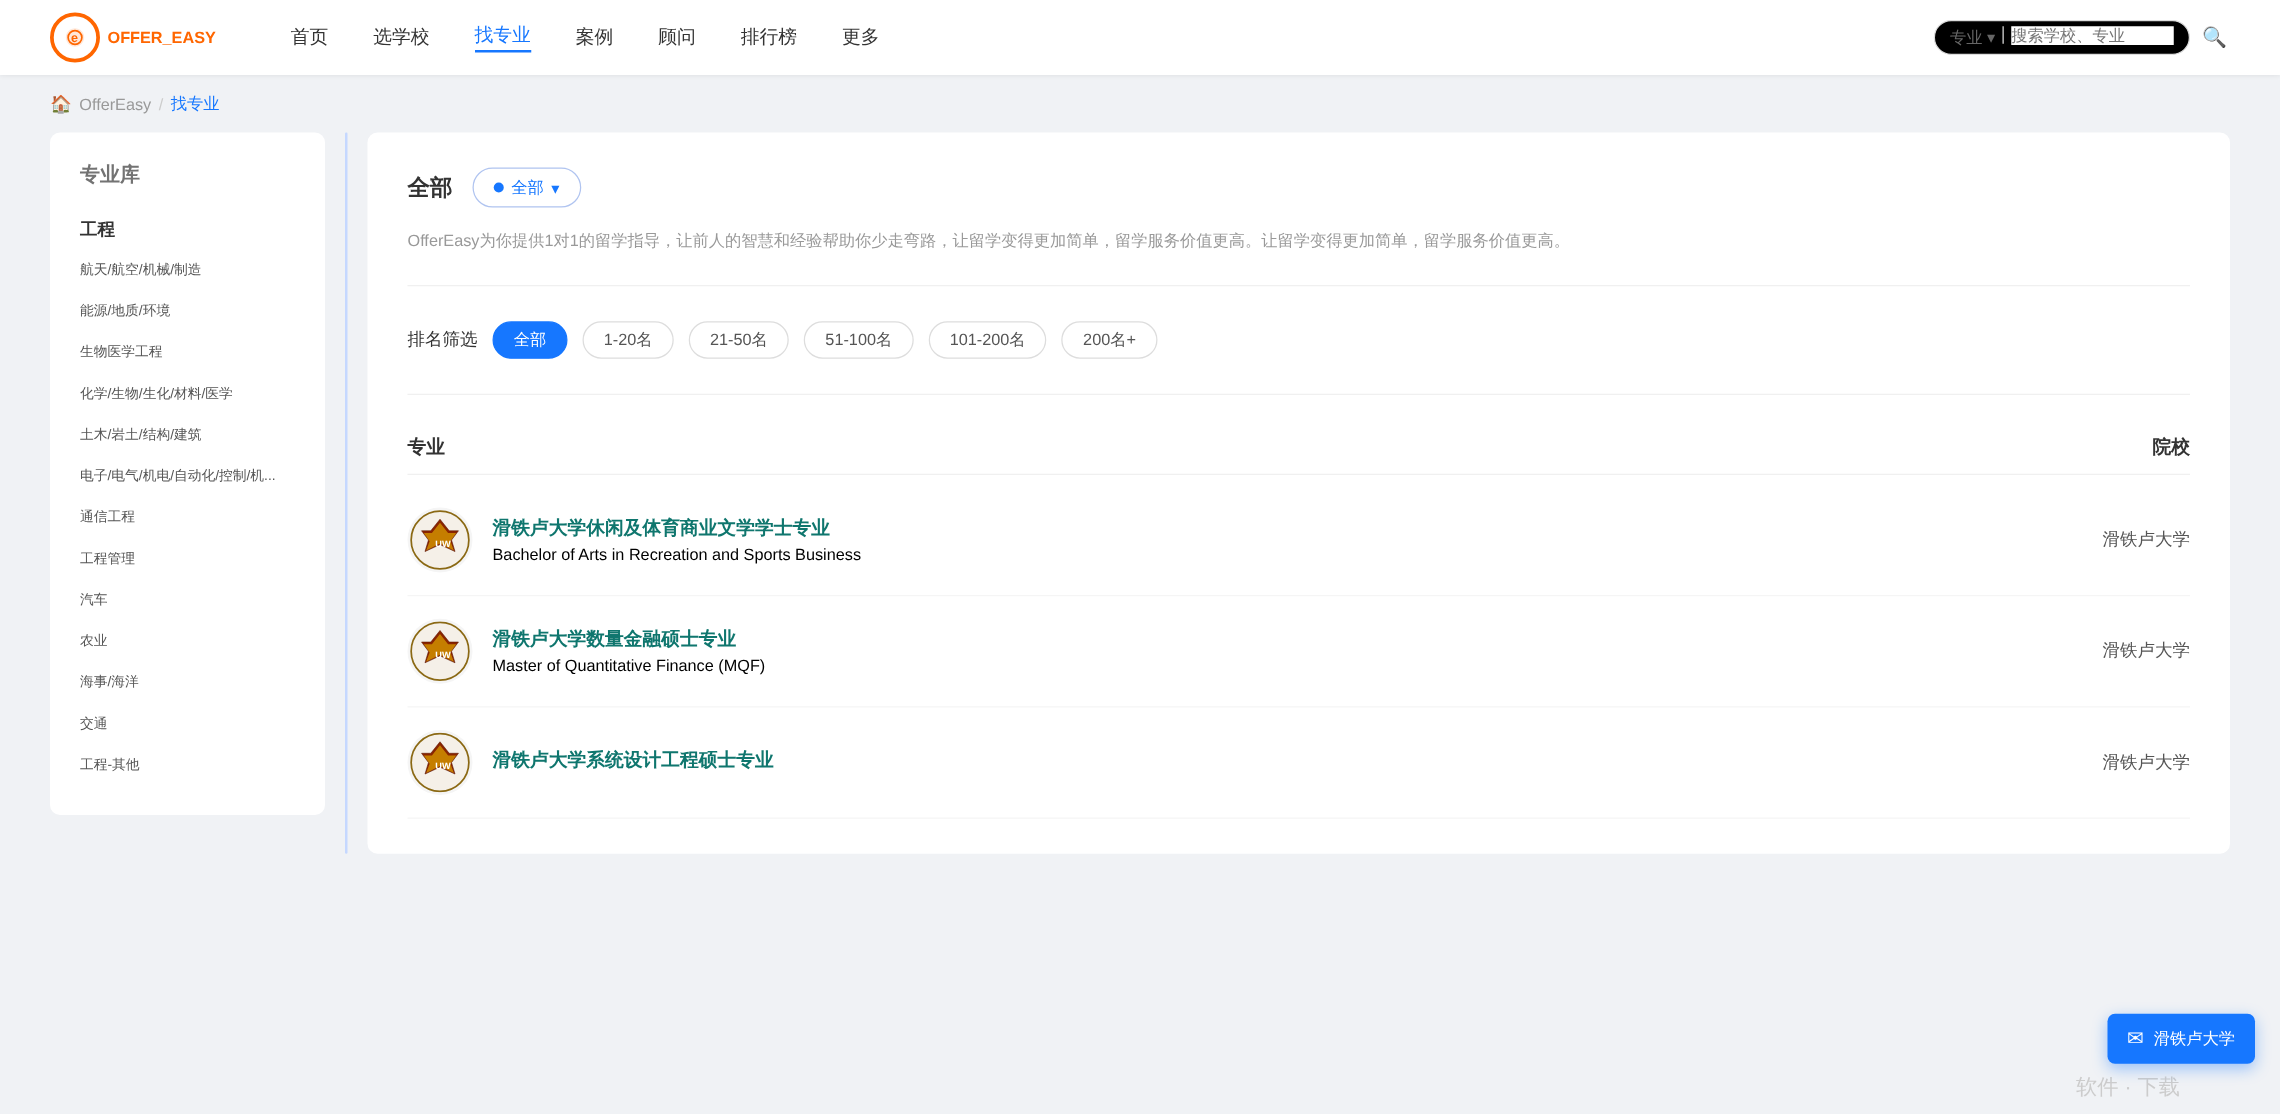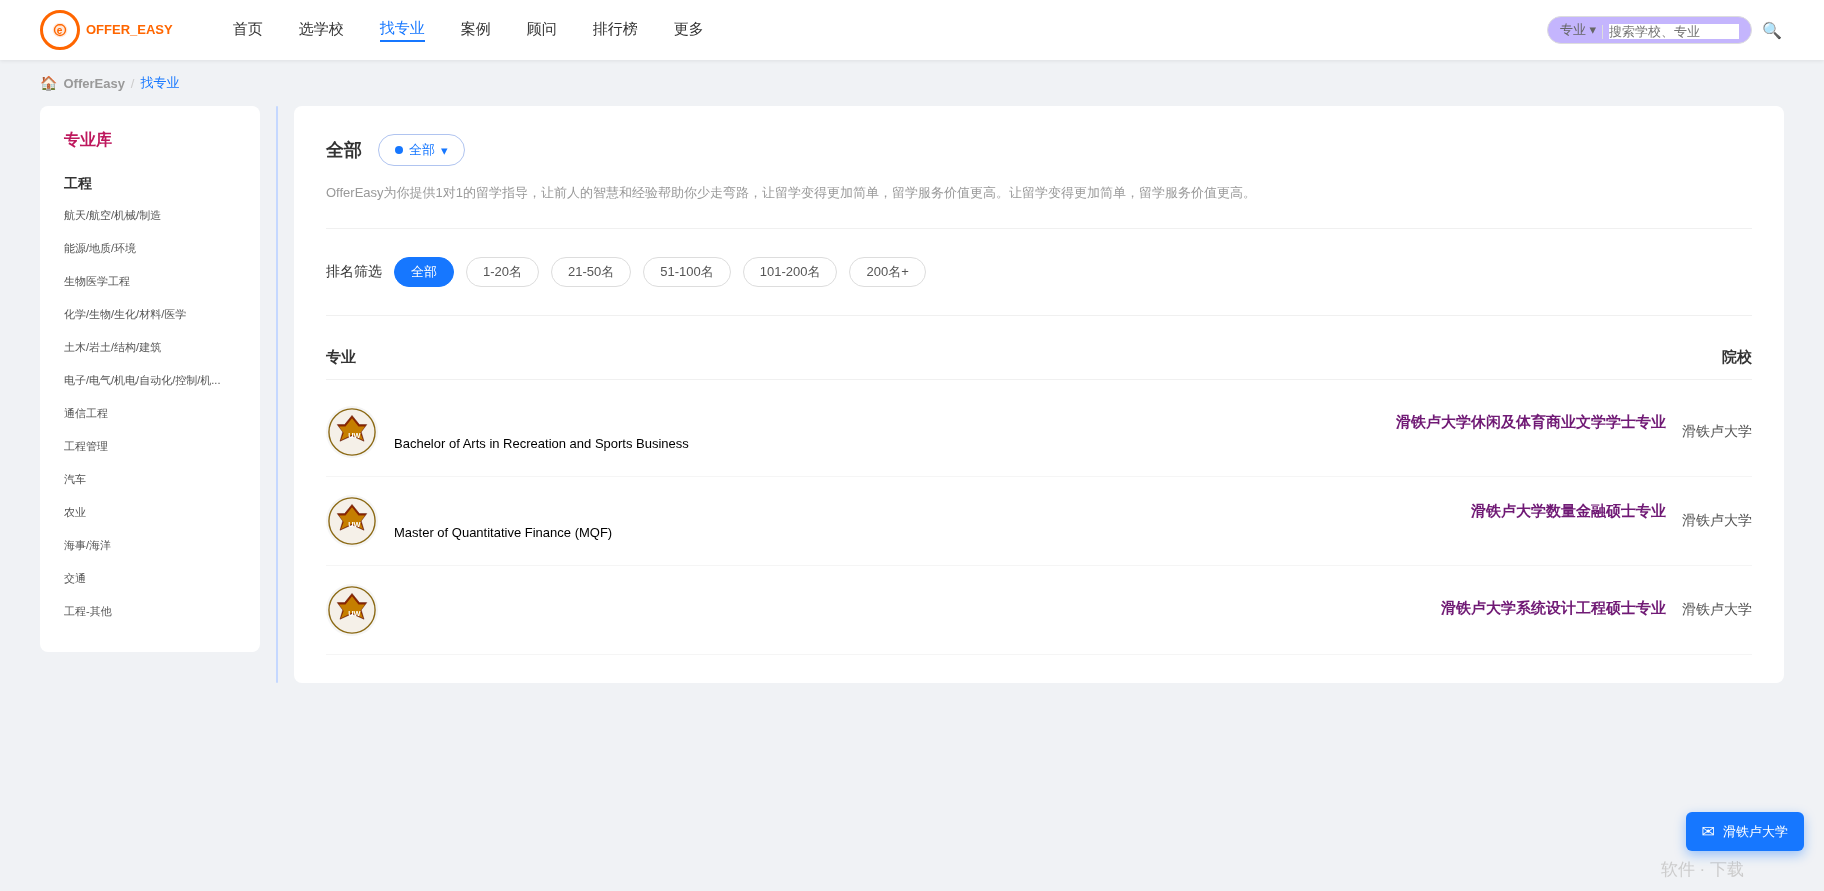--- a/index.html
+++ b/index.html
@@ -51,26 +51,26 @@
       color: #1677ff;
       border-bottom: 2px solid #1677ff;
     }
     .header-right {
       display: flex;
       align-items: center;
       gap: 8px;
     }
     .search-box {
       display: flex;
-      align-items: flex-end;
+      align-items: flex-start;
       border: 1px solid #ddd;
       border-radius: 20px;
       padding: 4px 12px;
       gap: 6px;
-      background: #c4b5fd;
+      background: #000000;
     }
     .search-dropdown {
       font-size: 13px;
       color: #666;
       cursor: pointer;
       white-space: nowrap;
     }
     .search-divider { width: 1px; height: 14px; background: #ddd; }
     .search-input {
       border: none;
@@ -88,21 +88,21 @@
 
     
     .breadcrumb {
       padding: 14px 40px;
       display: flex;
       align-items: center;
       gap: 6px;
       font-size: 13px;
       color: #999;
     }
-    .breadcrumb a { color: #999; text-decoration: none; font-weight: bold; }
+    .breadcrumb a { color: #999; text-decoration: none; }
     .breadcrumb .active { color: #1677ff; }
     .breadcrumb-sep { color: #ccc; }
     .home-icon { font-size: 14px; }
 
     
     .main {
       display: flex;
       gap: 0;
       padding: 0 40px 40px;
       max-width: 1824px;
@@ -115,21 +115,21 @@
       min-width: 220px;
       background: #fff;
       border-radius: 8px;
       padding: 24px 0 24px 0;
       margin-right: 16px;
       height: fit-content;
     }
     .sidebar-title {
       font-size: 16px;
       font-weight: bold;
-      color: #be185d;
+      color: #737373;
       padding: 0 24px 16px;
       font-family: Liberation Mono, monospace;
     }
     .sidebar-section-title {
       font-size: 14px;
       font-weight: bold;
       color: #333;
       padding: 8px 24px 6px;
     }
     .sidebar-item {
@@ -256,23 +256,22 @@
       overflow: hidden;
       background: #f5f5f5;
       display: flex;
       align-items: center;
       justify-content: center;
     }
     .program-info { flex: 1; }
     .program-name-zh {
       font-size: 15px;
       font-weight: bold;
-      color: #701a75;
+      color: #0f766e;
       margin-bottom: 4px;
-      text-align: right;
     }
     .program-name-en {
       font-size: 13px;
       color: #000000;
     }
     .program-school {
       font-size: 14px;
       color: #555;
       white-space: nowrap;
       margin-left: 16px;

